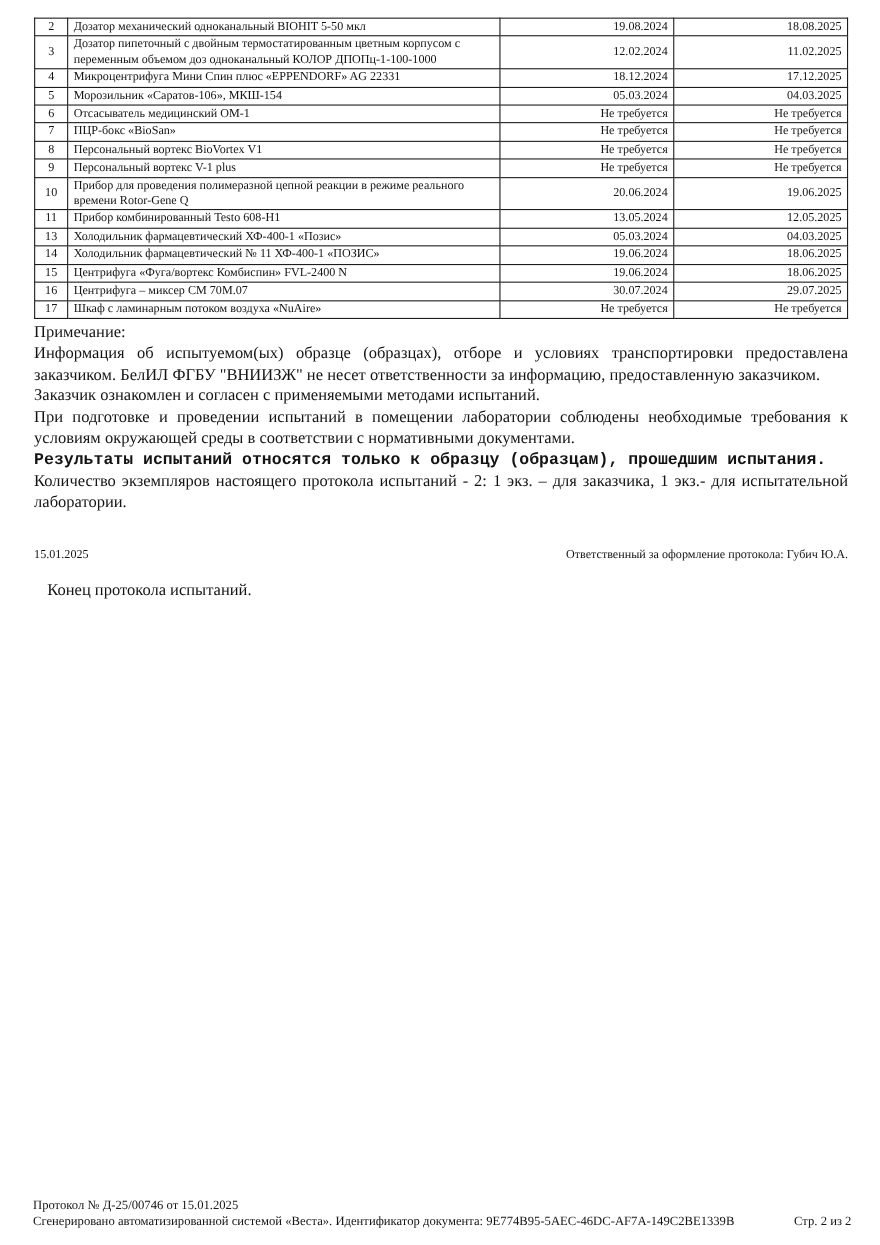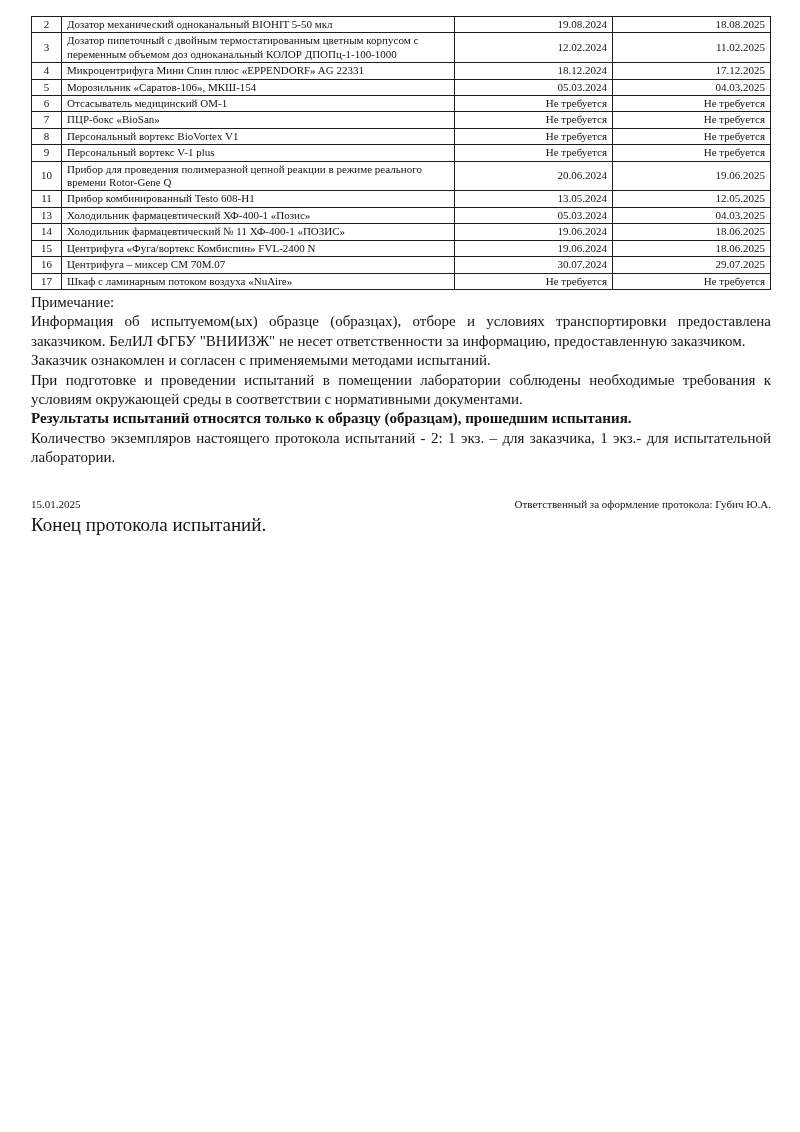--- a/index.html
+++ b/index.html
@@ -35,32 +35,32 @@
   }
   td.num { text-align: center; padding: 1px 2px; }
   td.d1, td.d2 { text-align: right; }
   .notes {
     margin-top: 3px;
     font-size: 15px;
     line-height: 19.4px;
   }
   p.note { margin: 0; }
   p.note.justify { text-align: justify; }
-  p.note.bold { font-weight: bold; }
+  p.note.bold { font-weight: bold; font-family: Liberation Mono, monospace; }
   .sig-row {
     display: flex;
     justify-content: space-between;
     margin-top: 27px;
     font-size: 11px;
     line-height: 19.4px;
   }
   .end-line {
-    font-size: 19px;
+    font-size: 15px;
     line-height: 22px;
-    margin: 0;
+    margin: 12px;
   }
   .footer {
     position: absolute;
     left: 30px;
     right: 26px;
     top: 1089px;
     font-size: 11.5px;
     line-height: 15px;
   }
   .footer-row {
@@ -187,13 +187,20 @@
     </div>
 
     <div class="sig-row">
       <span>15.01.2025</span>
       <span>Ответственный за оформление протокола: Губич Ю.А.</span>
     </div>
     <p class="end-line">Конец протокола испытаний.</p>
 
   </div>
 
+  <div class="footer">
+    <div>Протокол № Д-25/00746 от 15.01.2025</div>
+    <div class="footer-row">
+      <span>Сгенерировано автоматизированной системой «Веста». Идентификатор документа: 9E774B95-5AEC-46DC-AF7A-149C2BE1339B</span>
+      <span>Стр. 2 из 2</span>
+    </div>
+  </div>
 </div>
 
 </body></html>

